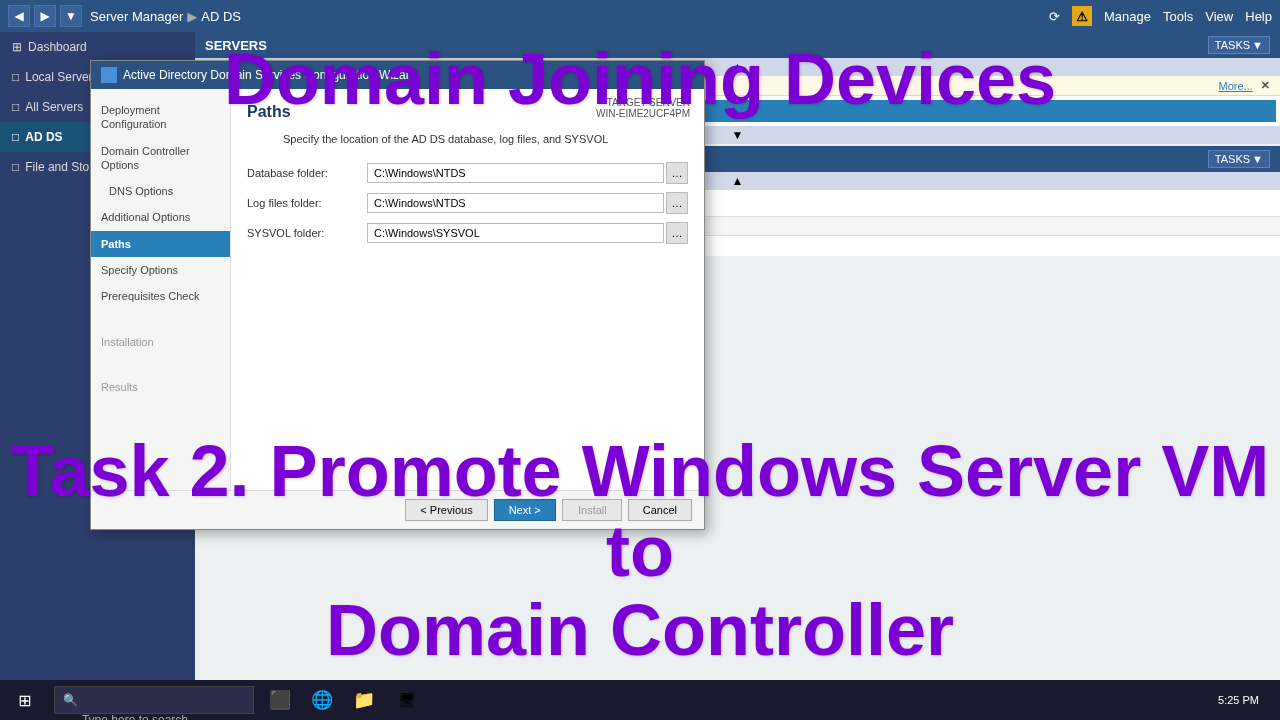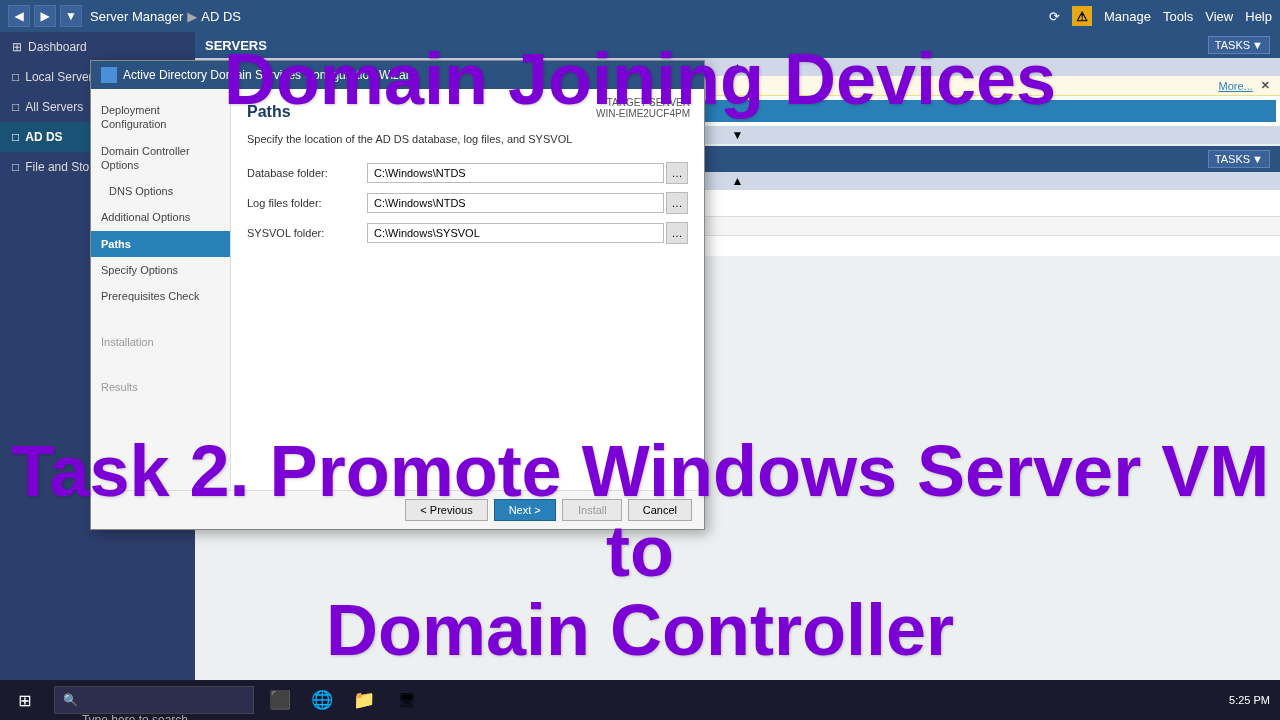--- a/index.html
+++ b/index.html
@@ -58,21 +58,21 @@
       height: 40px;
       display: flex;
       align-items: center;
       justify-content: center;
       font-size: 18px;
     }
     .taskbar-tray {
       margin-left: auto;
       display: flex;
       align-items: center;
-      padding-right: 10px;
+      padding-right: 21px;
       color: white;
       font-size: 11px;
       gap: 8px;
     }
 
     
     .server-manager {
       position: absolute;
       top: 0;
       left: 0;
@@ -343,20 +343,21 @@
       right: 14px;
       text-align: right;
       font-size: 10px;
       color: #555;
     }
     .wizard-description {
       font-size: 11px;
       color: #333;
       margin-bottom: 14px;
       line-height: 1.5;
+      margin-left: 36px;
     }
     .field-row {
       display: flex;
       align-items: center;
       margin-bottom: 8px;
     }
     .field-label {
       width: 120px;
       font-size: 11px;
       color: #333;

